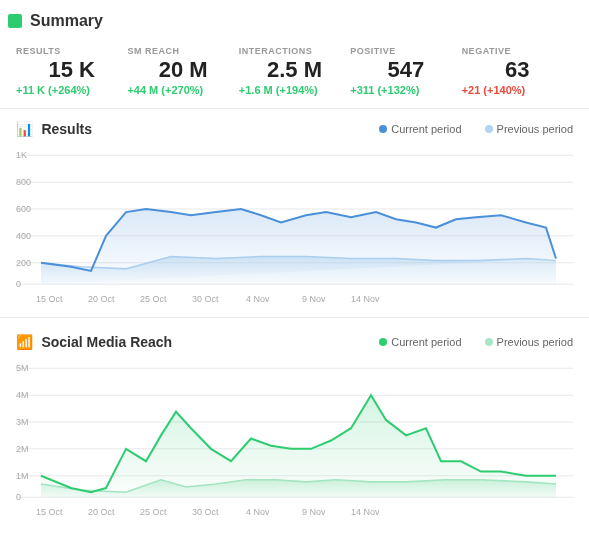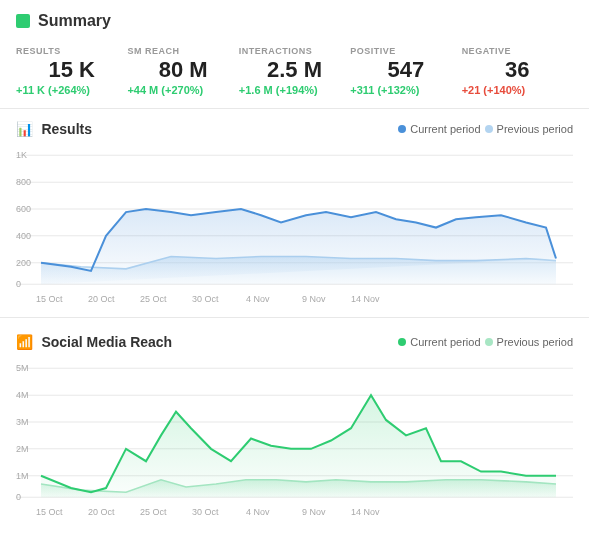--- a/index.html
+++ b/index.html
@@ -9,21 +9,21 @@
       width: 589px;
       min-height: 542px;
       color: #333;
       font-size: 12px;
     }
 
     
     .summary-header {
       display: flex;
       align-items: center;
-      padding: 12px 16px 8px;
+      padding: 12px 8px 8px;
       gap: 8px;
     }
     .summary-icon {
       width: 14px; height: 14px;
       background: #2ecc71;
       border-radius: 2px;
     }
     .summary-title {
       font-size: 16px;
       font-weight: 600;
@@ -89,21 +89,21 @@
       color: #2ecc71;
       font-size: 14px;
     }
     .chart-title {
       font-size: 14px;
       font-weight: 600;
       color: #333;
     }
     .chart-legend {
       display: flex;
-      gap: 4px;
+      gap: 23px;
       font-size: 11px;
       color: #666;
     }
     .legend-item {
       display: flex;
       align-items: center;
       gap: 4px;
     }
     .legend-dot {
       width: 8px; height: 8px;
@@ -144,36 +144,36 @@
 
 <div class="stats-row">
 
 <div class="stat-item">
       <div class="stat-label">RESULTS</div>
       <div class="stat-value">15 K</div>
       <div class="stat-change">+11 K (+264%)</div>
     </div>
     <div class="stat-item">
       <div class="stat-label">SM REACH</div>
-      <div class="stat-value">80 M</div>
+      <div class="stat-value">20 M</div>
       <div class="stat-change">+44 M (+270%)</div>
     </div>
     <div class="stat-item">
       <div class="stat-label">INTERACTIONS</div>
       <div class="stat-value">2.5 M</div>
       <div class="stat-change">+1.6 M (+194%)</div>
     </div>
     <div class="stat-item">
       <div class="stat-label">POSITIVE</div>
       <div class="stat-value">547</div>
       <div class="stat-change">+311 (+132%)</div>
     </div>
     <div class="stat-item">
       <div class="stat-label">NEGATIVE</div>
-      <div class="stat-value">36</div>
+      <div class="stat-value">63</div>
       <div class="stat-change negative">+21 (+140%)</div>
     </div>
   </div>
 
 <div class="chart-section">
   <div class="chart-header">
     <div class="chart-title-group">
       <span class="chart-icon">📊</span>
       <span class="chart-title">Results</span>
     </div>

